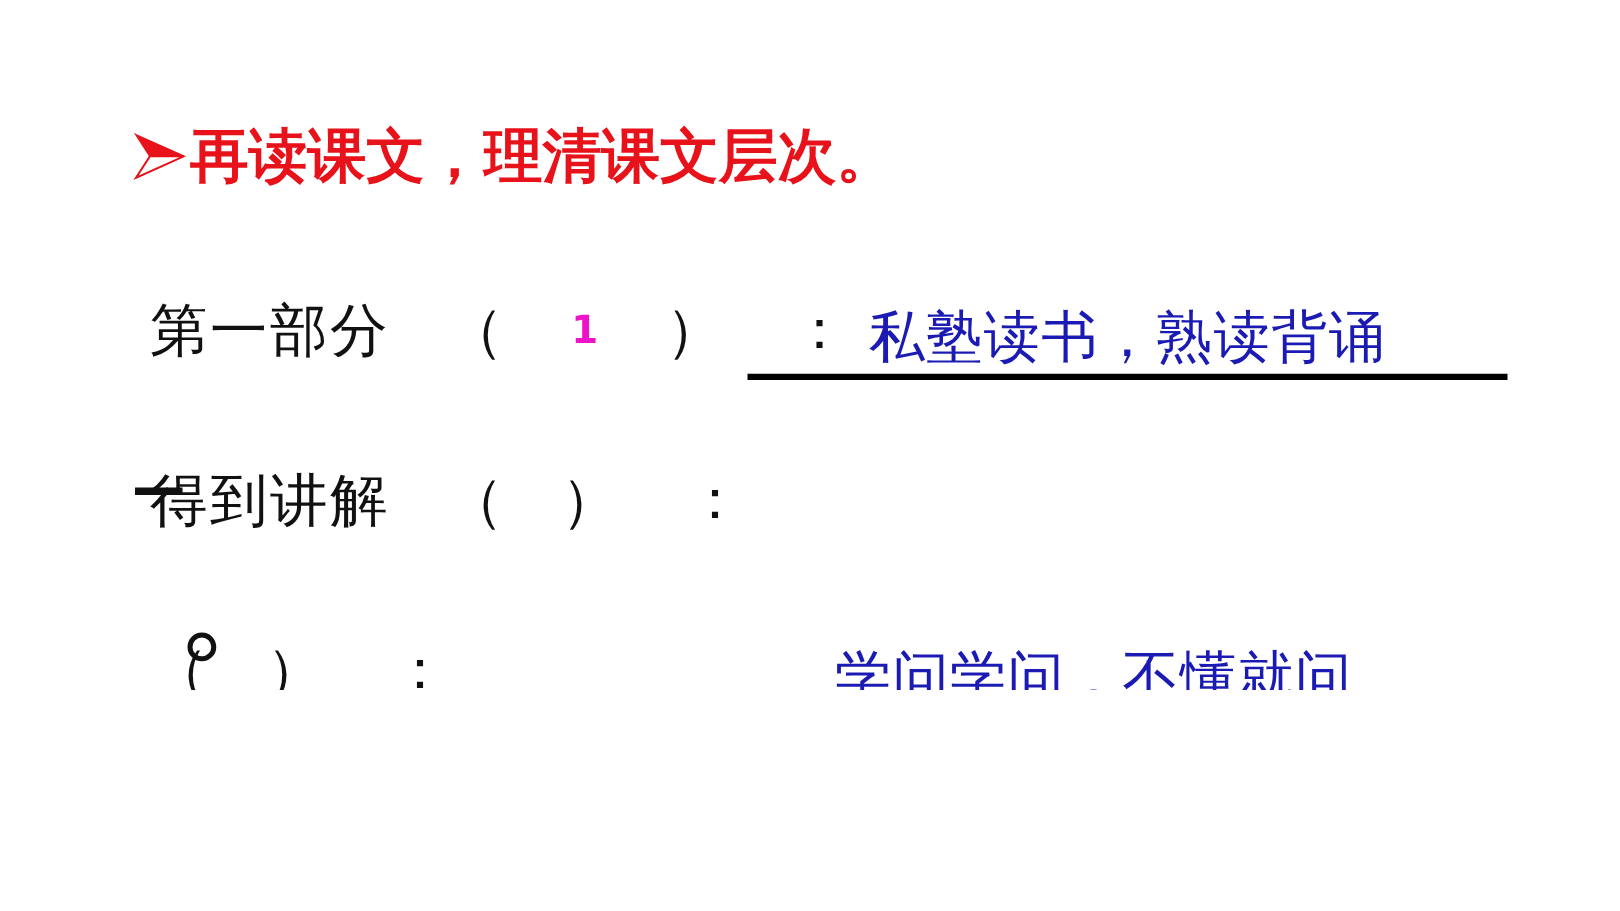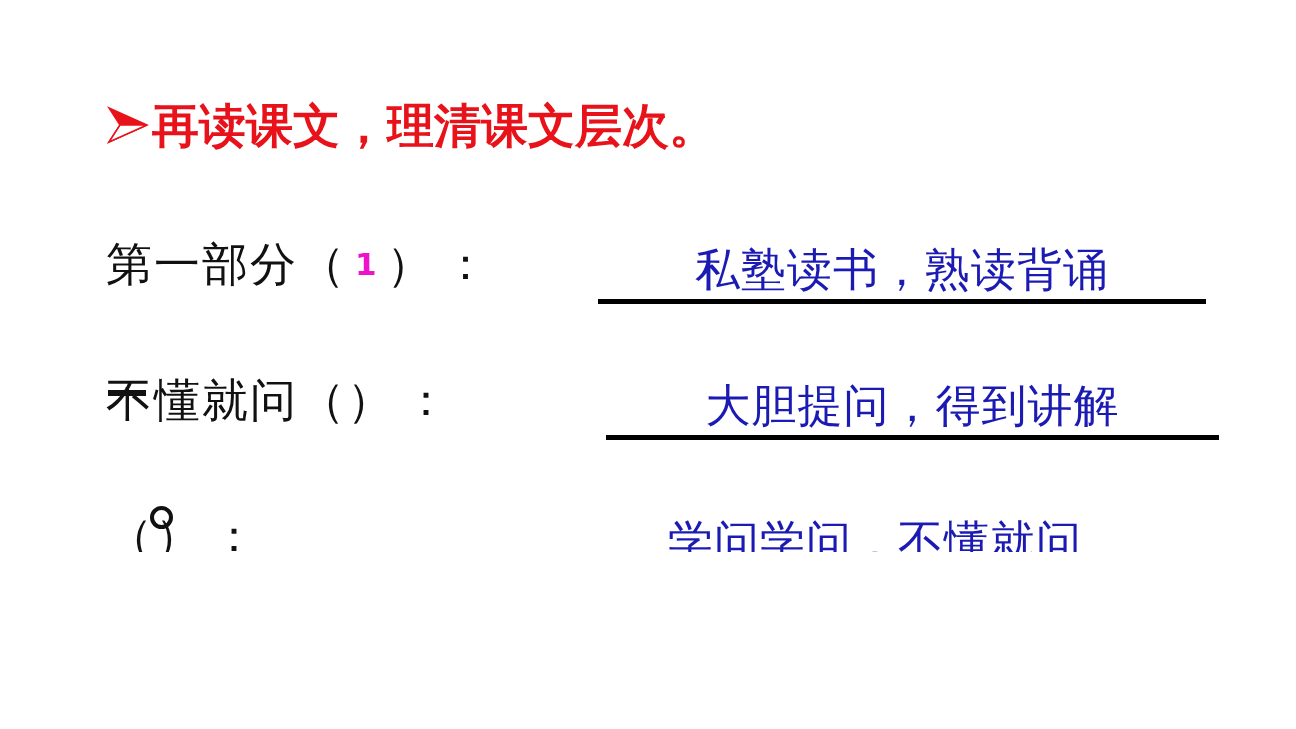--- a/index.html
+++ b/index.html
@@ -49,29 +49,30 @@
 
   
   .part-row {
     position: absolute;
     left: 0;
     width: 1296px;
     height: 92px;
   }
   .part-label {
     position: absolute;
-    left: 106px;
+    left: 120px;
     top: 0;
     display: flex;
     align-items: flex-start;
     white-space: nowrap;
     font-family: "DejaVu Serif", "Liberation Serif", serif;
     font-size: 46px;
     color: #111111;
     line-height: 64px;
+    gap: 44px;
   }
   .part-label .pre {
     letter-spacing: 2px;
   }
   .part-label .paren {
     font-size: 46px;
     margin: 0 1px;
   }
   .part-label .range {
     color: #ee12c8;
@@ -198,27 +199,24 @@
       <span class="paren">）</span>
       <span class="colon">：</span>
     </div>
     <div class="part-answer">
       <span class="answer-text">私塾读书，熟读背诵</span>
     </div>
   </div>
 
   <div class="part-row" id="row-2">
     <div class="part-label">
-      <span class="pre">不懂就问</span>
+      <span class="pre">得到讲解</span>
       <span class="paren">（</span>
       <span class="paren">）</span>
       <span class="colon">：</span>
-    </div>
-    <div class="part-answer">
-      <span class="answer-text">大胆提问，得到讲解</span>
     </div>
   </div>
 
   <div class="part-row" id="row-3">
     <div class="part-label">
       <span class="paren">（</span>
       <span class="paren">）</span>
       <span class="colon">：</span>
     </div>
     <div class="part-answer">

